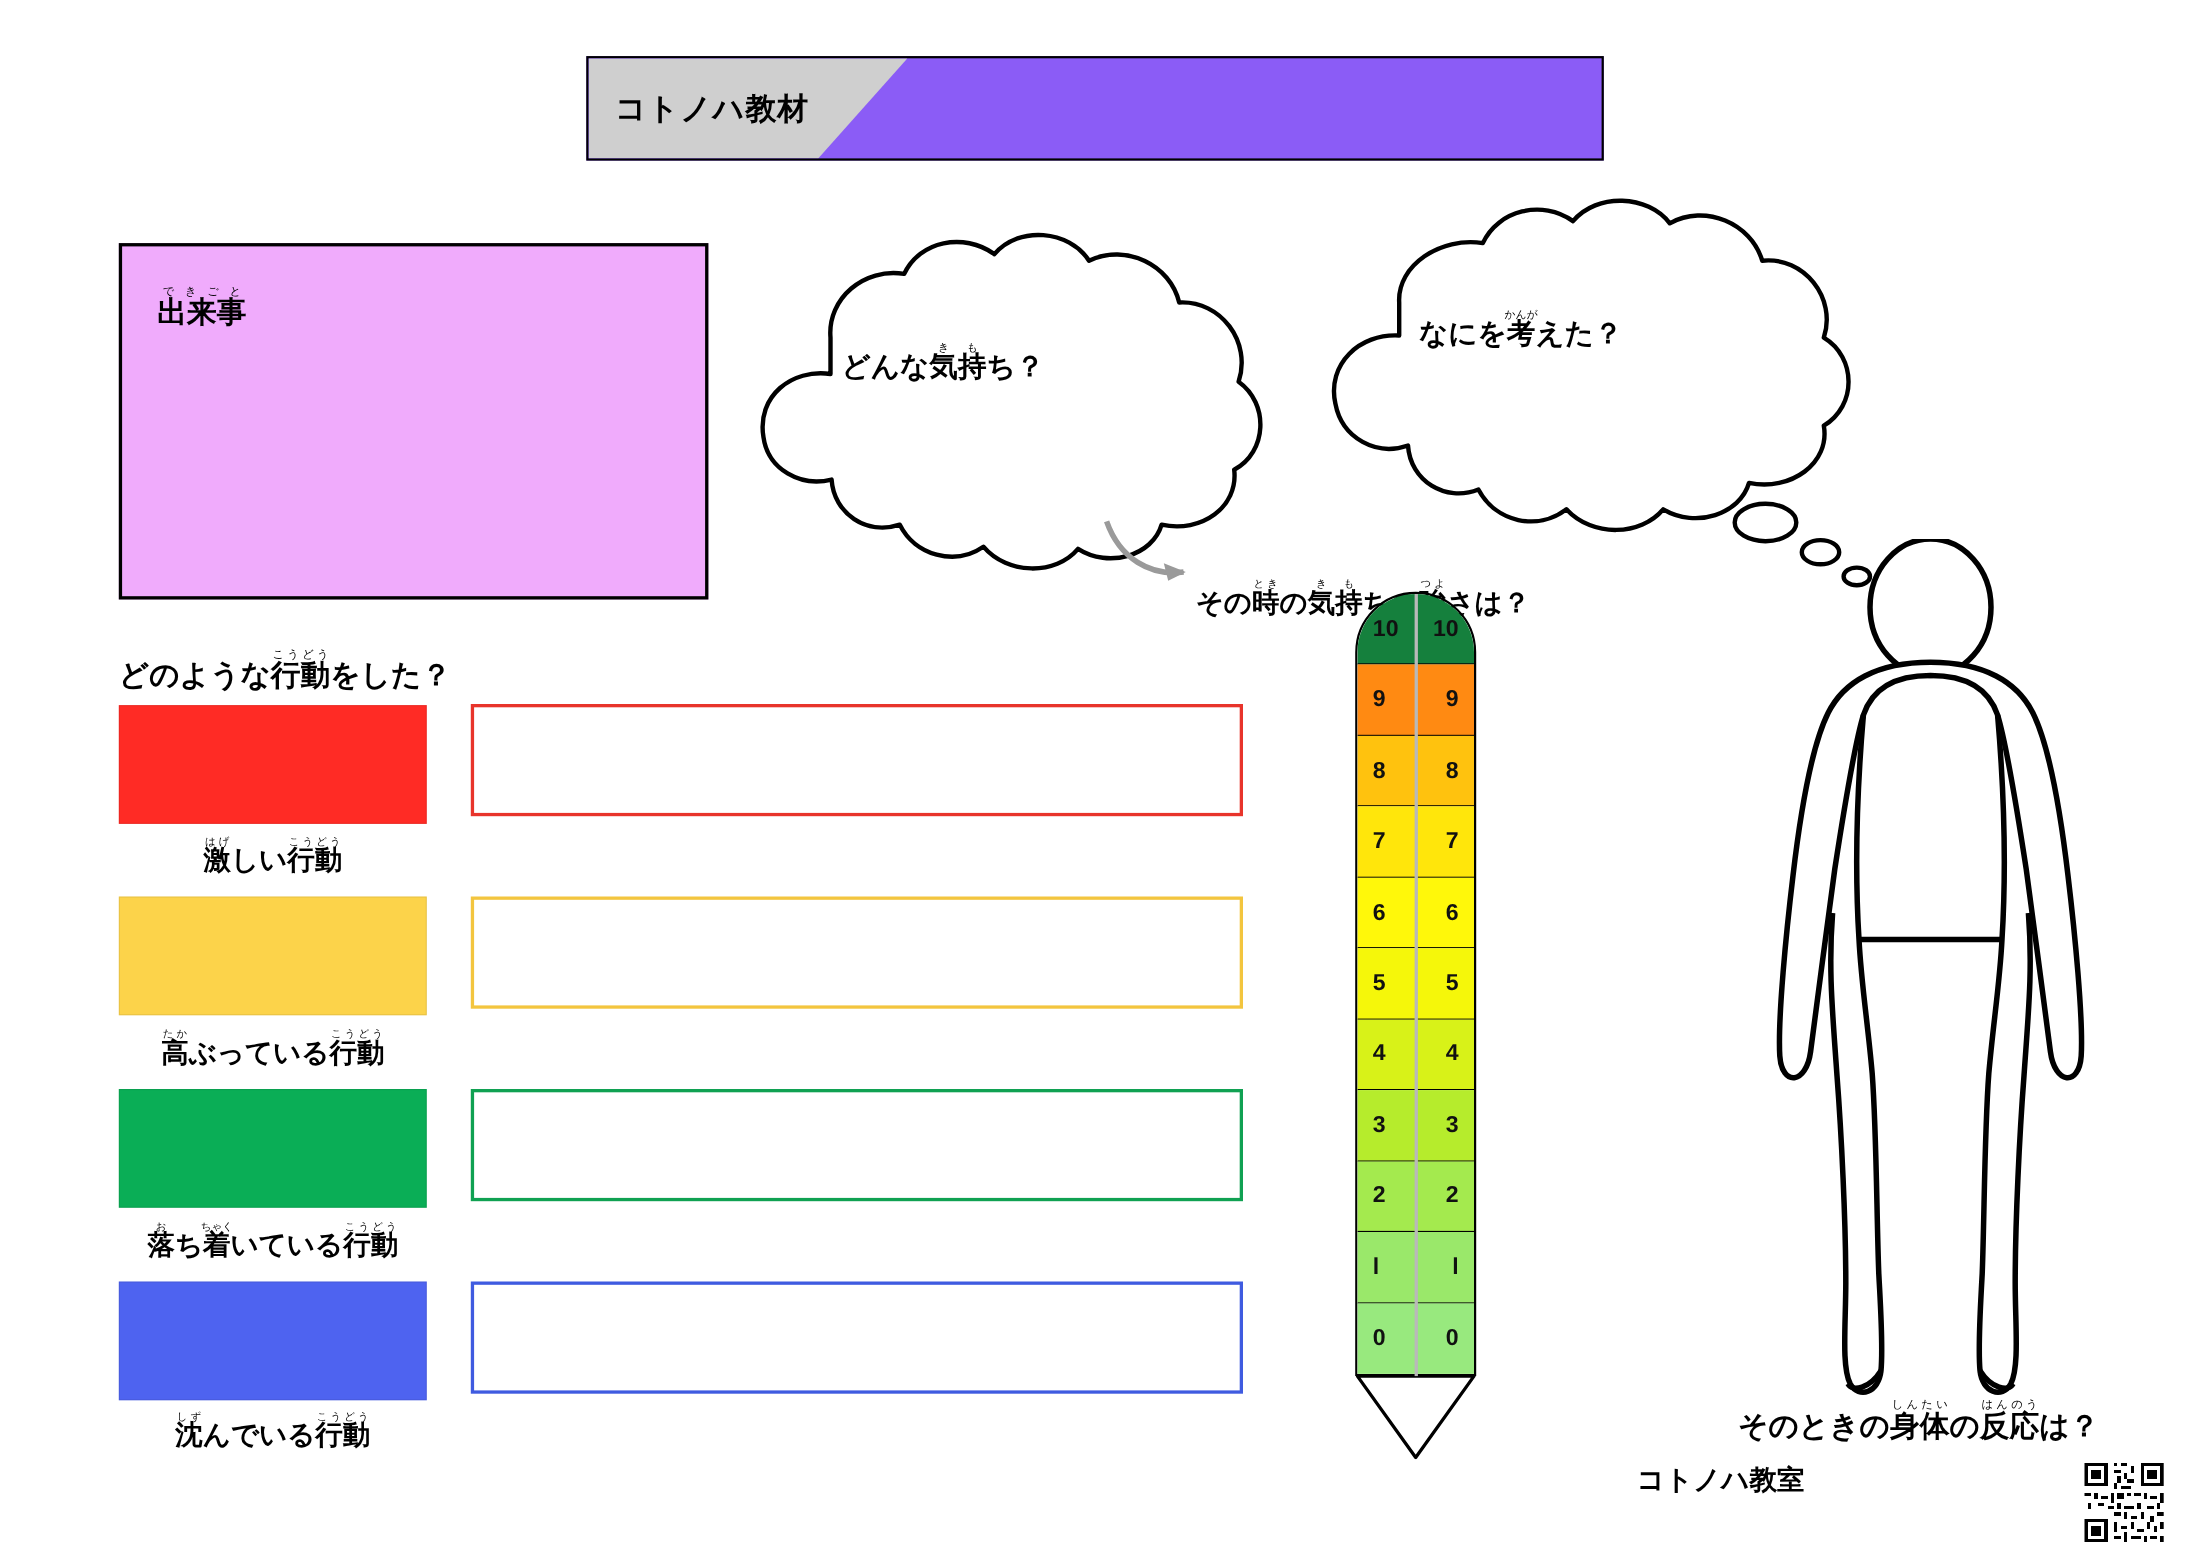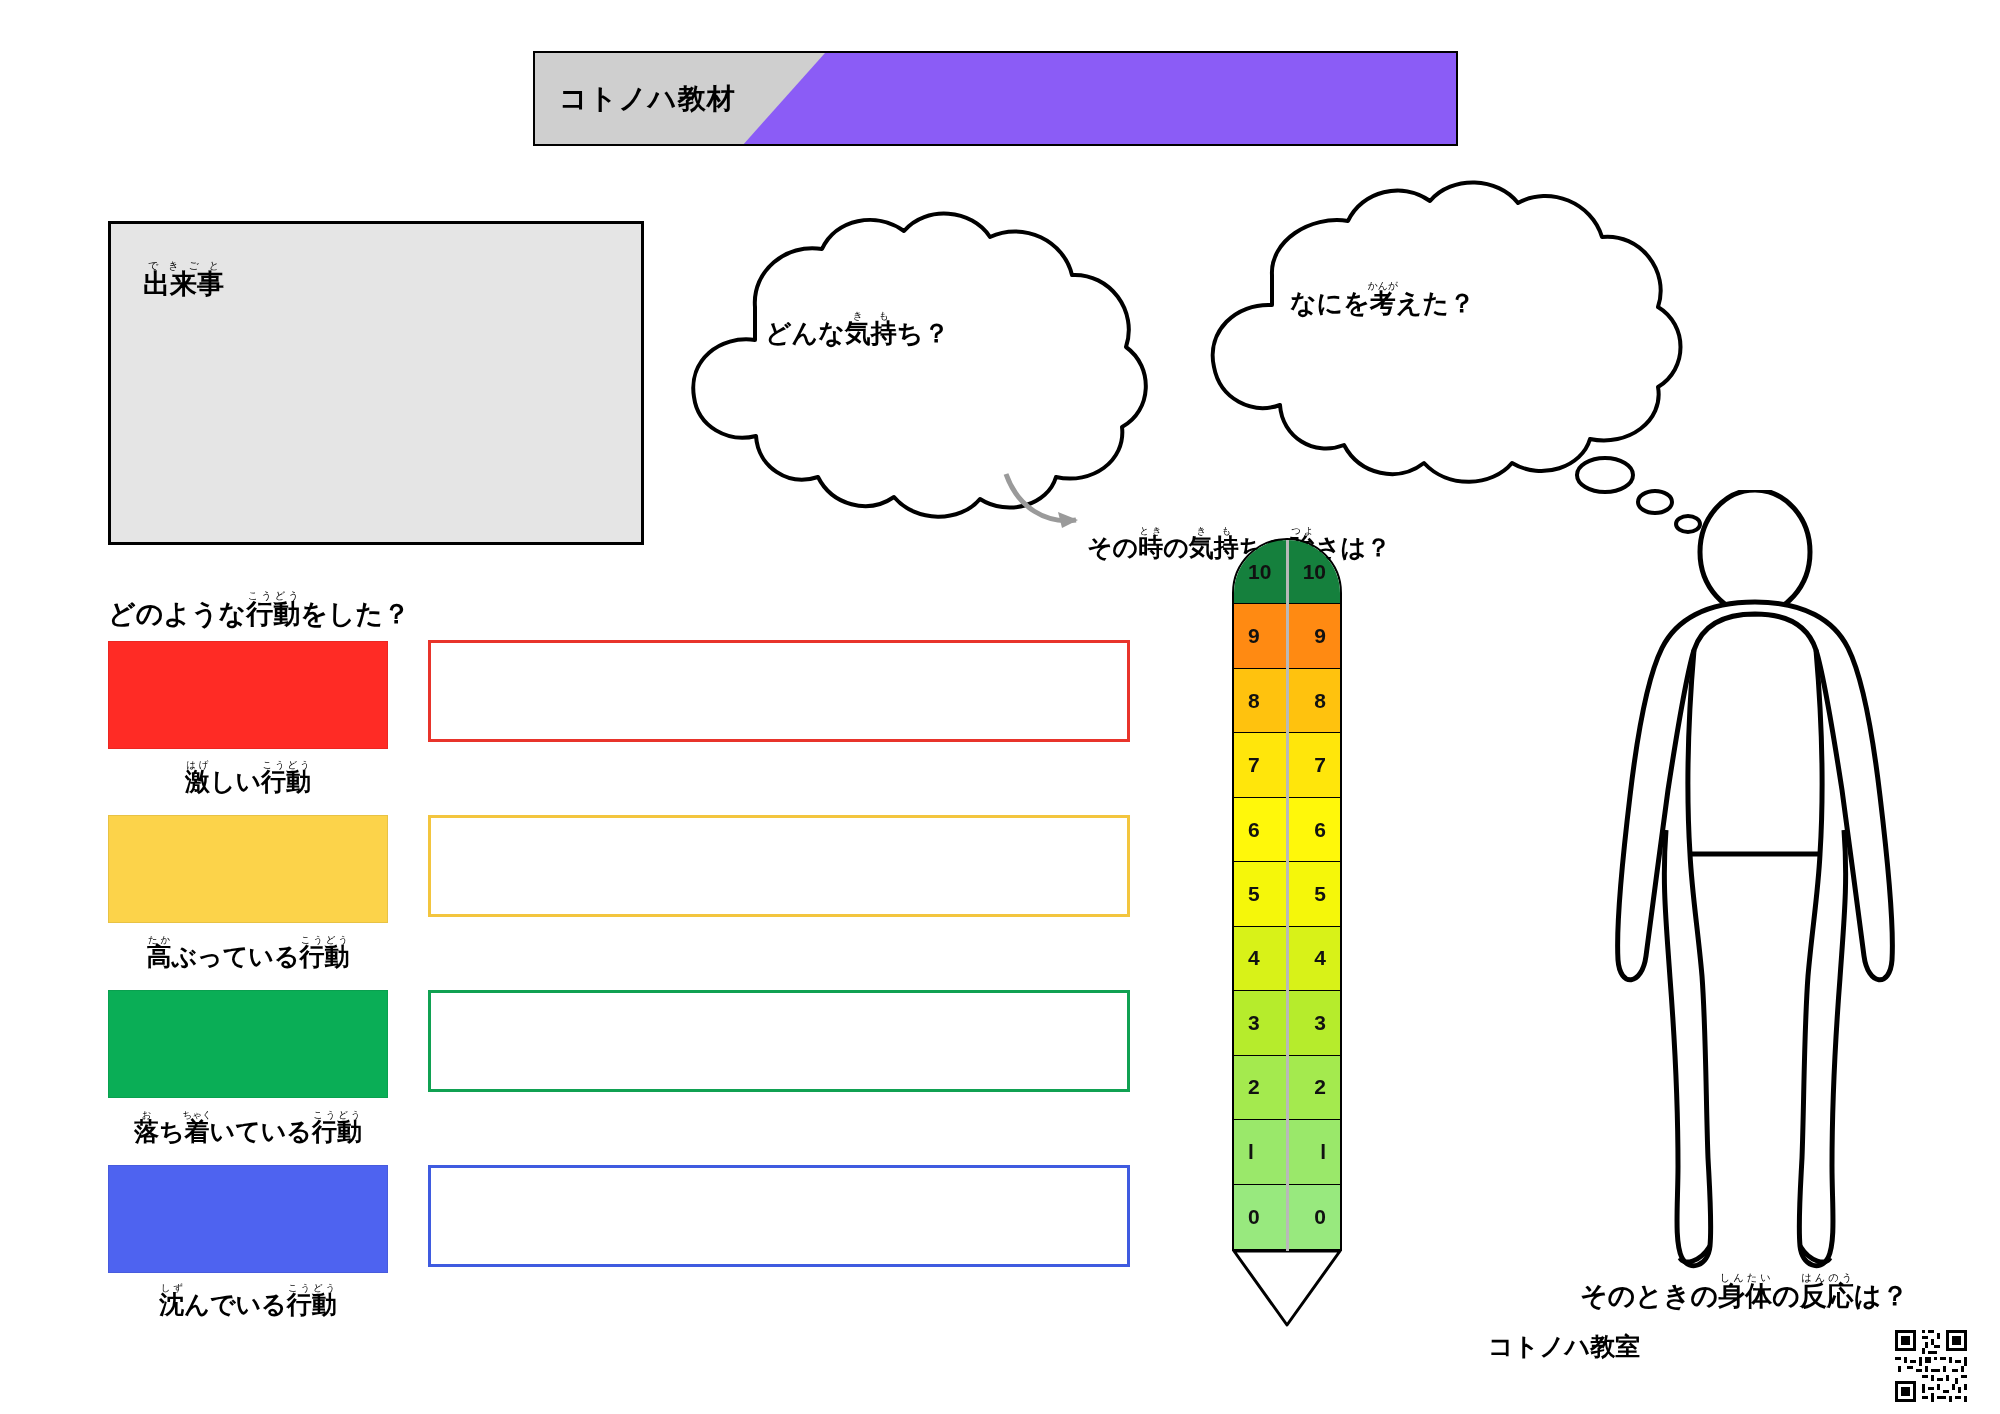--- a/index.html
+++ b/index.html
@@ -67,21 +67,21 @@
 
   
   .event-box {
     position: absolute;
     left: 108px;
     top: 221px;
     width: 536px;
     height: 324px;
     border: 3px solid #000;
     box-sizing: border-box;
-    background: #e5e5e5;
+    background: #f0abfc;
   }
   .event-label {
     position: absolute;
     left: 32px;
     top: 36px;
     font-size: 27px;
     font-weight: bold;
   }
 
   

